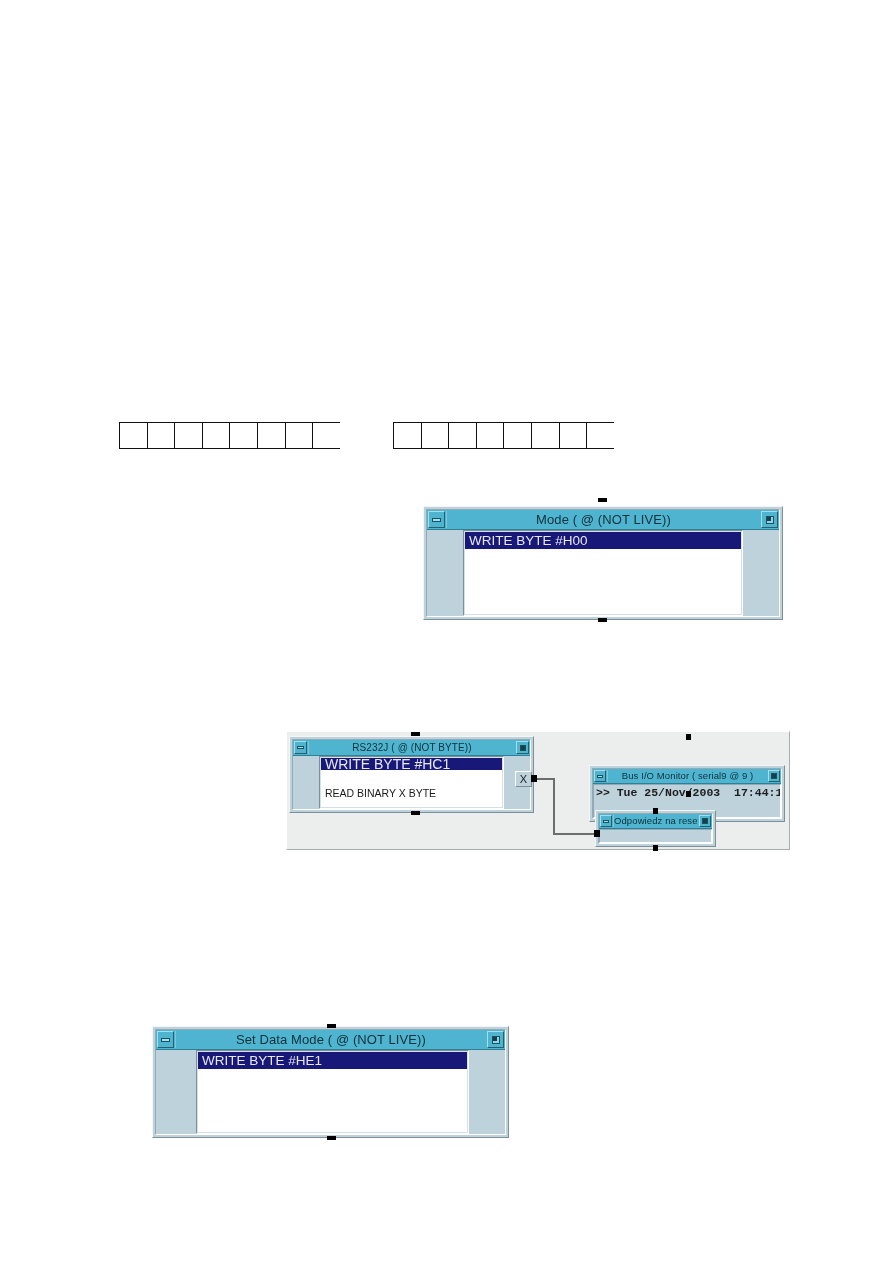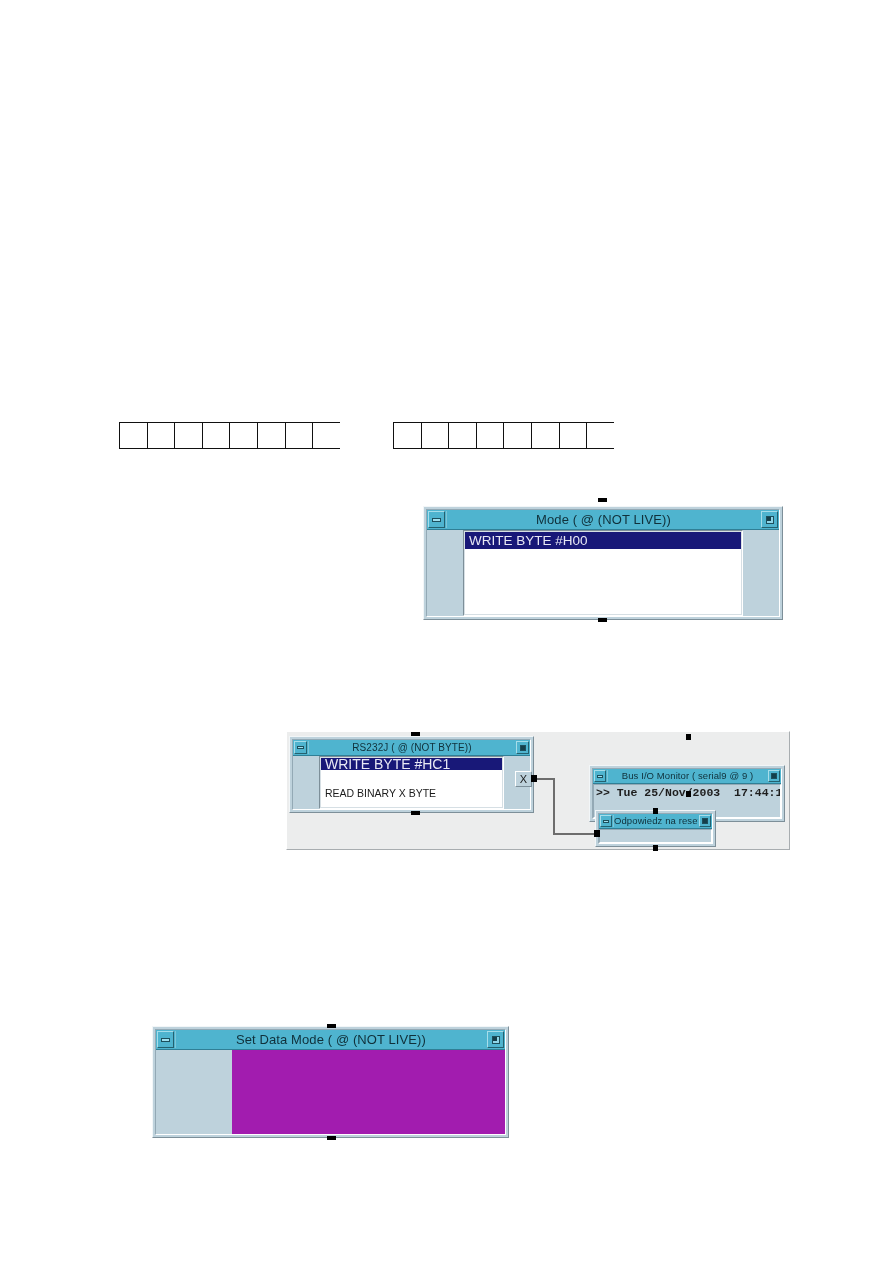--- a/index.html
+++ b/index.html
@@ -380,17 +380,22 @@
         <span class="glyph-min"></span>
       </div>
       <div class="tb-sep"></div>
       <div class="tb-title">Set Data Mode ( @ (NOT LIVE))</div>
       <div class="tb-btn">
         <span class="glyph-max"></span>
       </div>
     </div>
     <div class="client">
       <div class="gutter" style="width:40px;"></div>
+      <div class="listbox">
+        <div class="listbox-in">
+          <div class="row sel">WRITE BYTE #HE1</div>
+        </div>
+      </div>
       <div class="gutter" style="width:36px;"></div>
     </div>
   </div>
 </div>
 <div class="handle" style="left:327px; top:1136px;"></div>
 
 </body></html>

